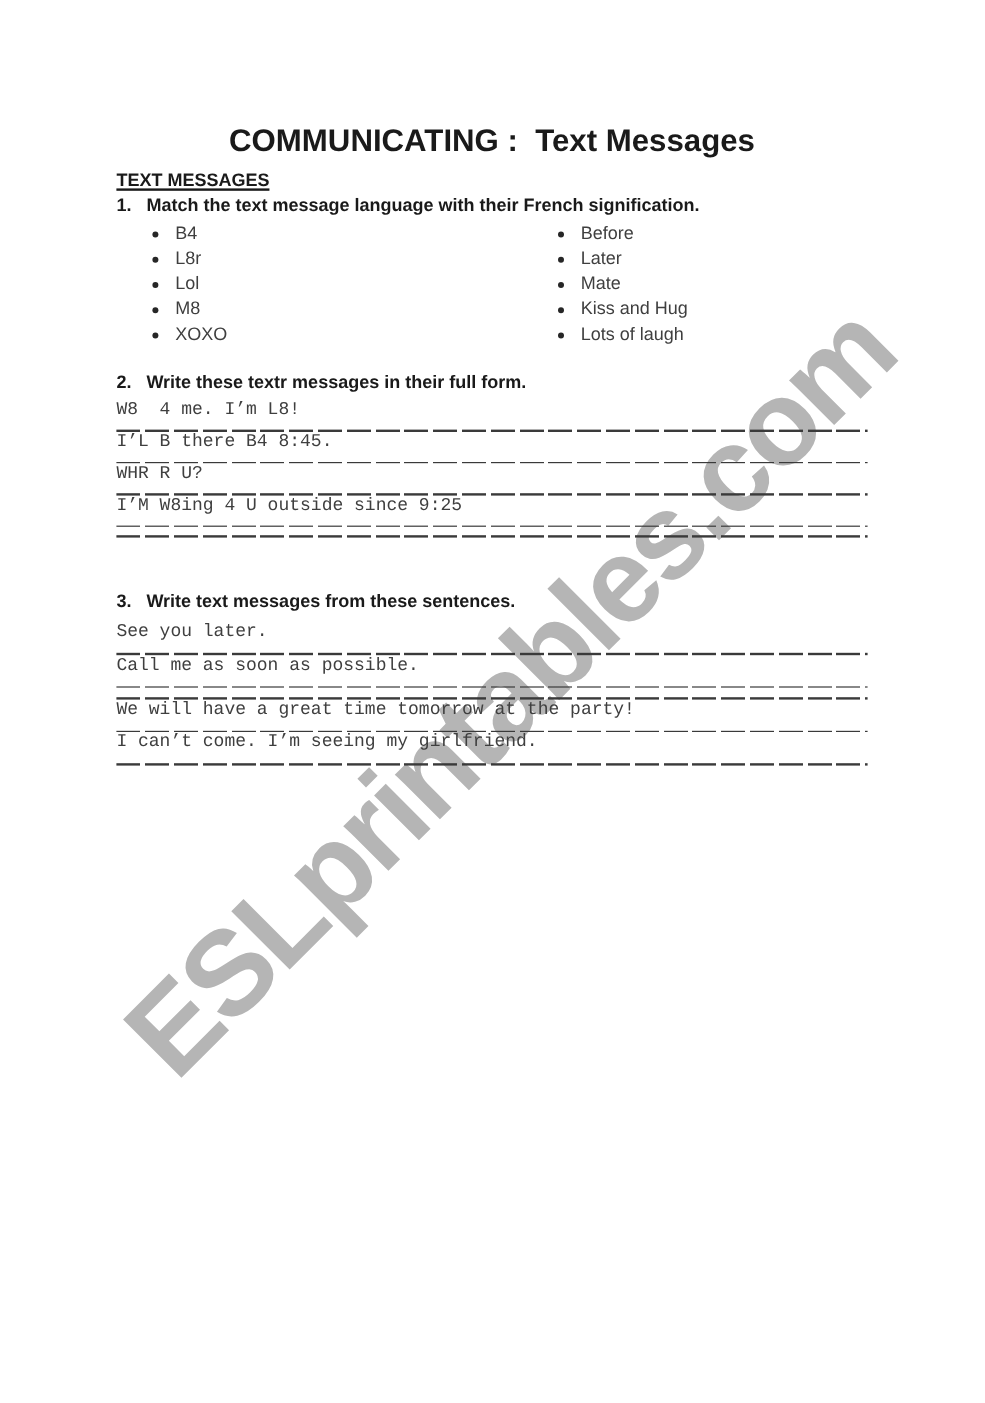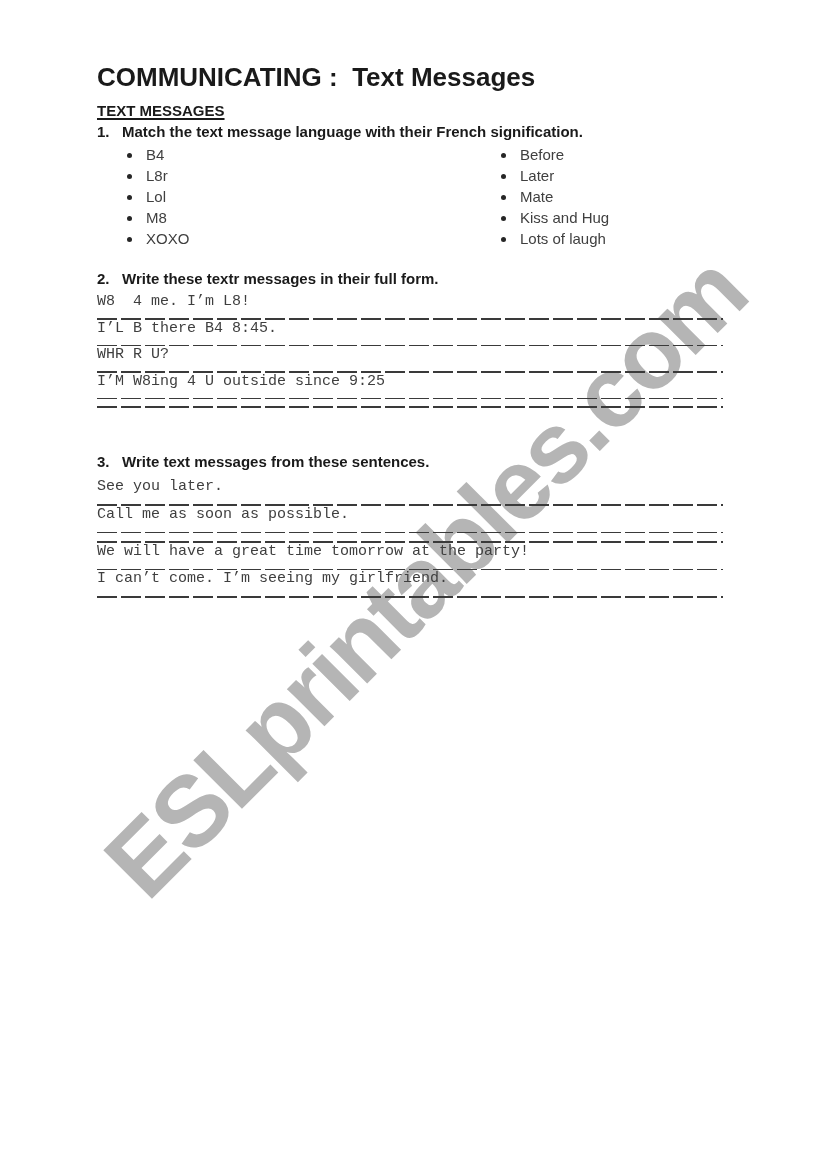--- a/index.html
+++ b/index.html
@@ -27,25 +27,25 @@
   }
   .content {
     position: absolute;
     left: 97px;
     top: 0;
     width: 626px;
     z-index: 1;
   }
   .title {
     margin: 0;
-    padding-top: 61px;
+    padding-top: 101px;
     font-size: 26px;
     line-height: 33px;
     font-weight: bold;
-    text-align: left;
+    text-align: center;
     white-space: pre-wrap;
     color: var(--heading-text, #1a1a1a);
   }
   .worksheet-heading {
     margin-top: 7px;
     font-size: 15px;
     line-height: 19px;
     font-weight: bold;
     text-decoration: underline;
     text-decoration-thickness: 1.5px;
@@ -64,21 +64,20 @@
   .exercise-heading.ex2 { margin-top: 20px; }
   .exercise-heading.ex3 { margin-top: 44px; }
 
   .match-list { margin-top: 3px; }
   .match-row {
     display: flex;
     align-items: center;
     height: 21px;
     font-size: 15px;
     color: var(--body-text, #3f3f3f);
-    gap: 36px;
   }
   .match-cell { display: flex; align-items: center; }
   .match-cell.left { box-sizing: border-box; width: 368px; padding-left: 30px; }
   .bullet {
     flex: none;
     width: 5px;
     height: 5px;
     border-radius: 50%;
     background: #262626;
     margin-right: 14px;

